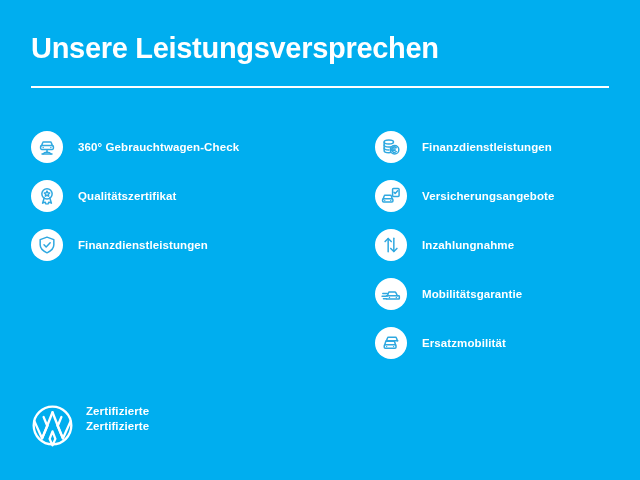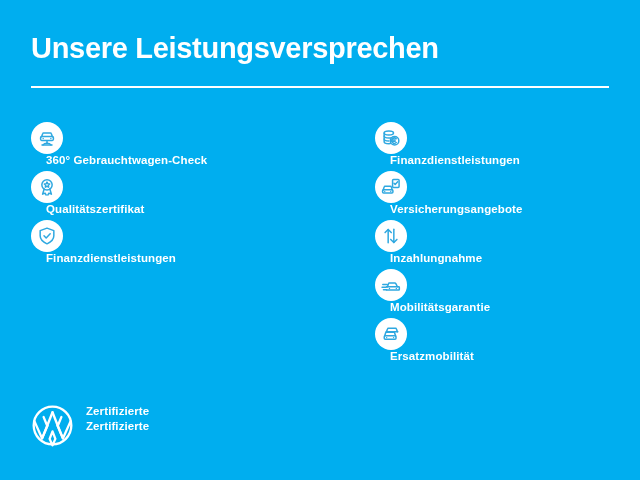--- a/index.html
+++ b/index.html
@@ -55,21 +55,21 @@
     position: absolute;
     top: 0;
   }
   .col-left  { left: 31px;  width: 300px; }
   .col-right { left: 375px; width: 280px; }
 
   .benefit {
     position: relative;
     height: 49px;
     display: flex;
-    flex-direction: column;
+    align-items: center;
   }
   .badge {
     flex: 0 0 auto;
     width: 32px;
     height: 32px;
     border-radius: 50%;
     background: #ffffff;
     display: flex;
     align-items: center;
     justify-content: center;

